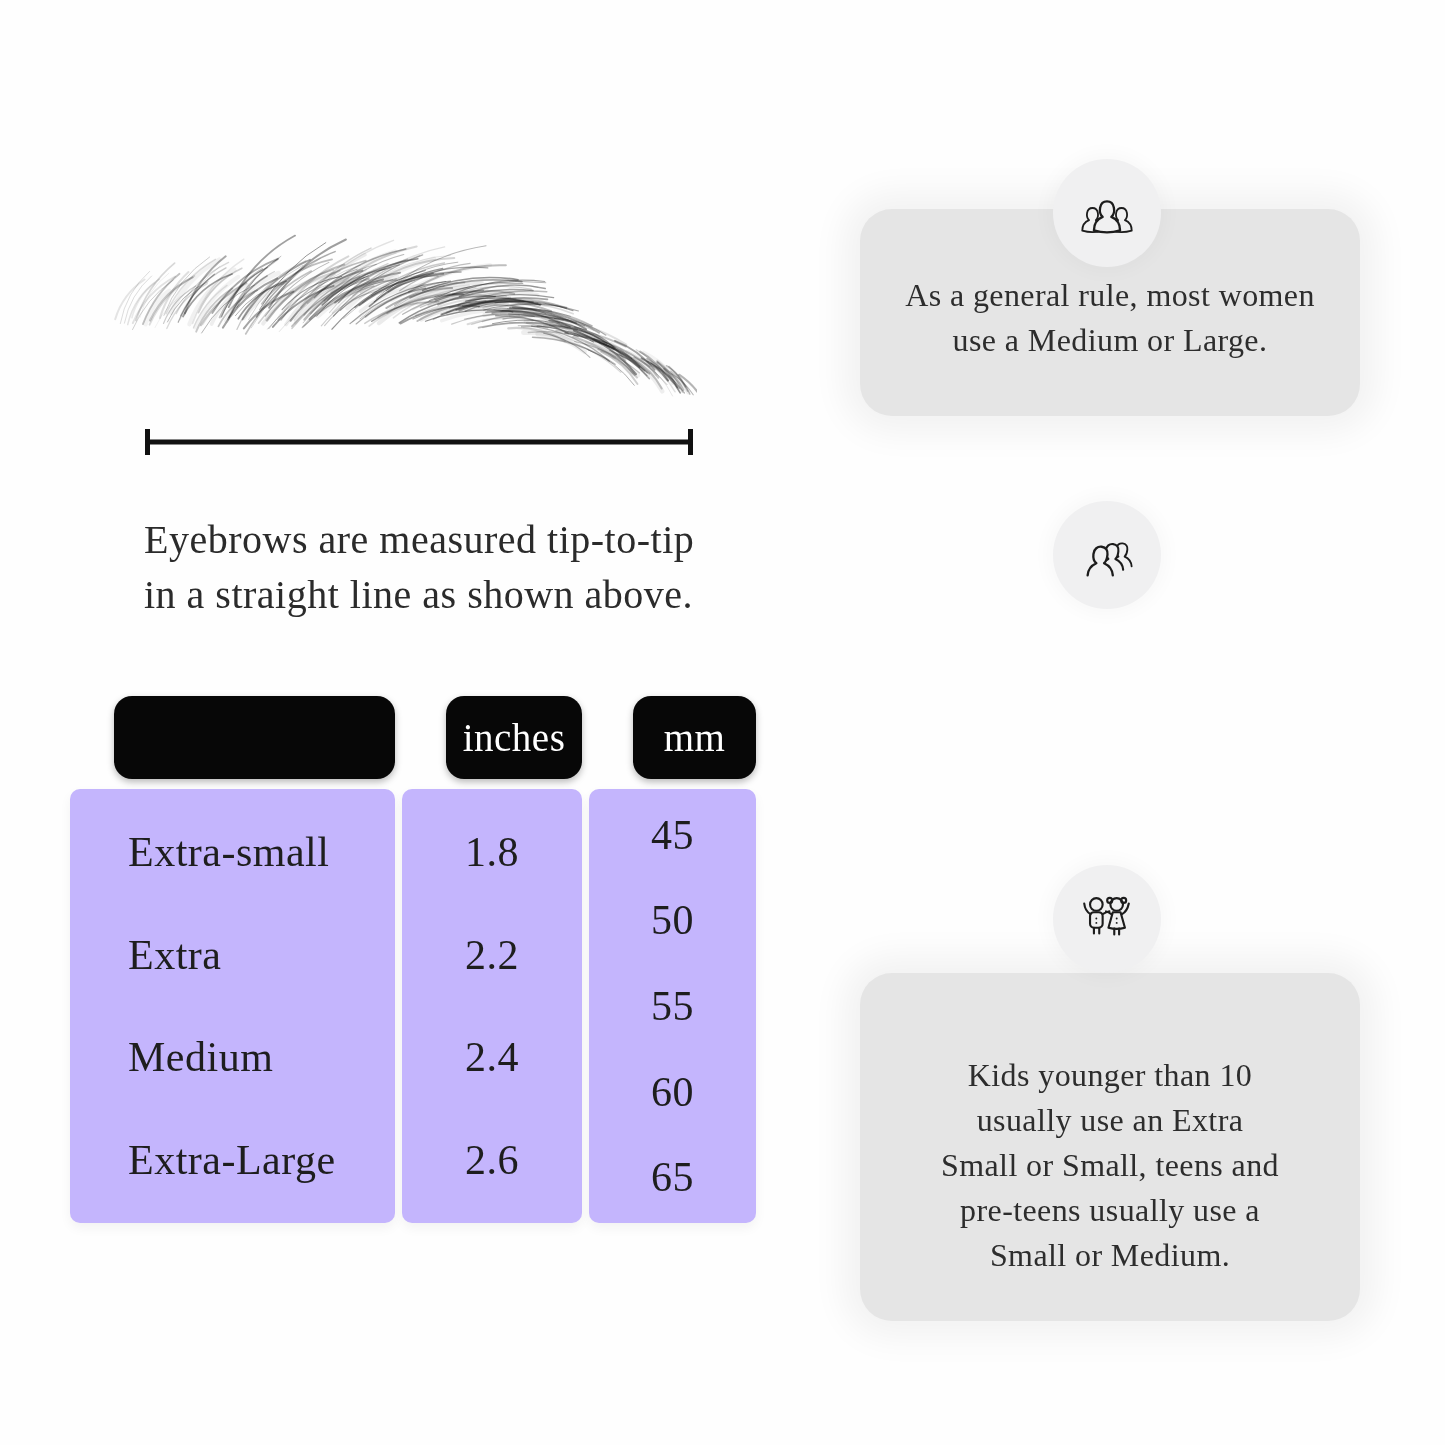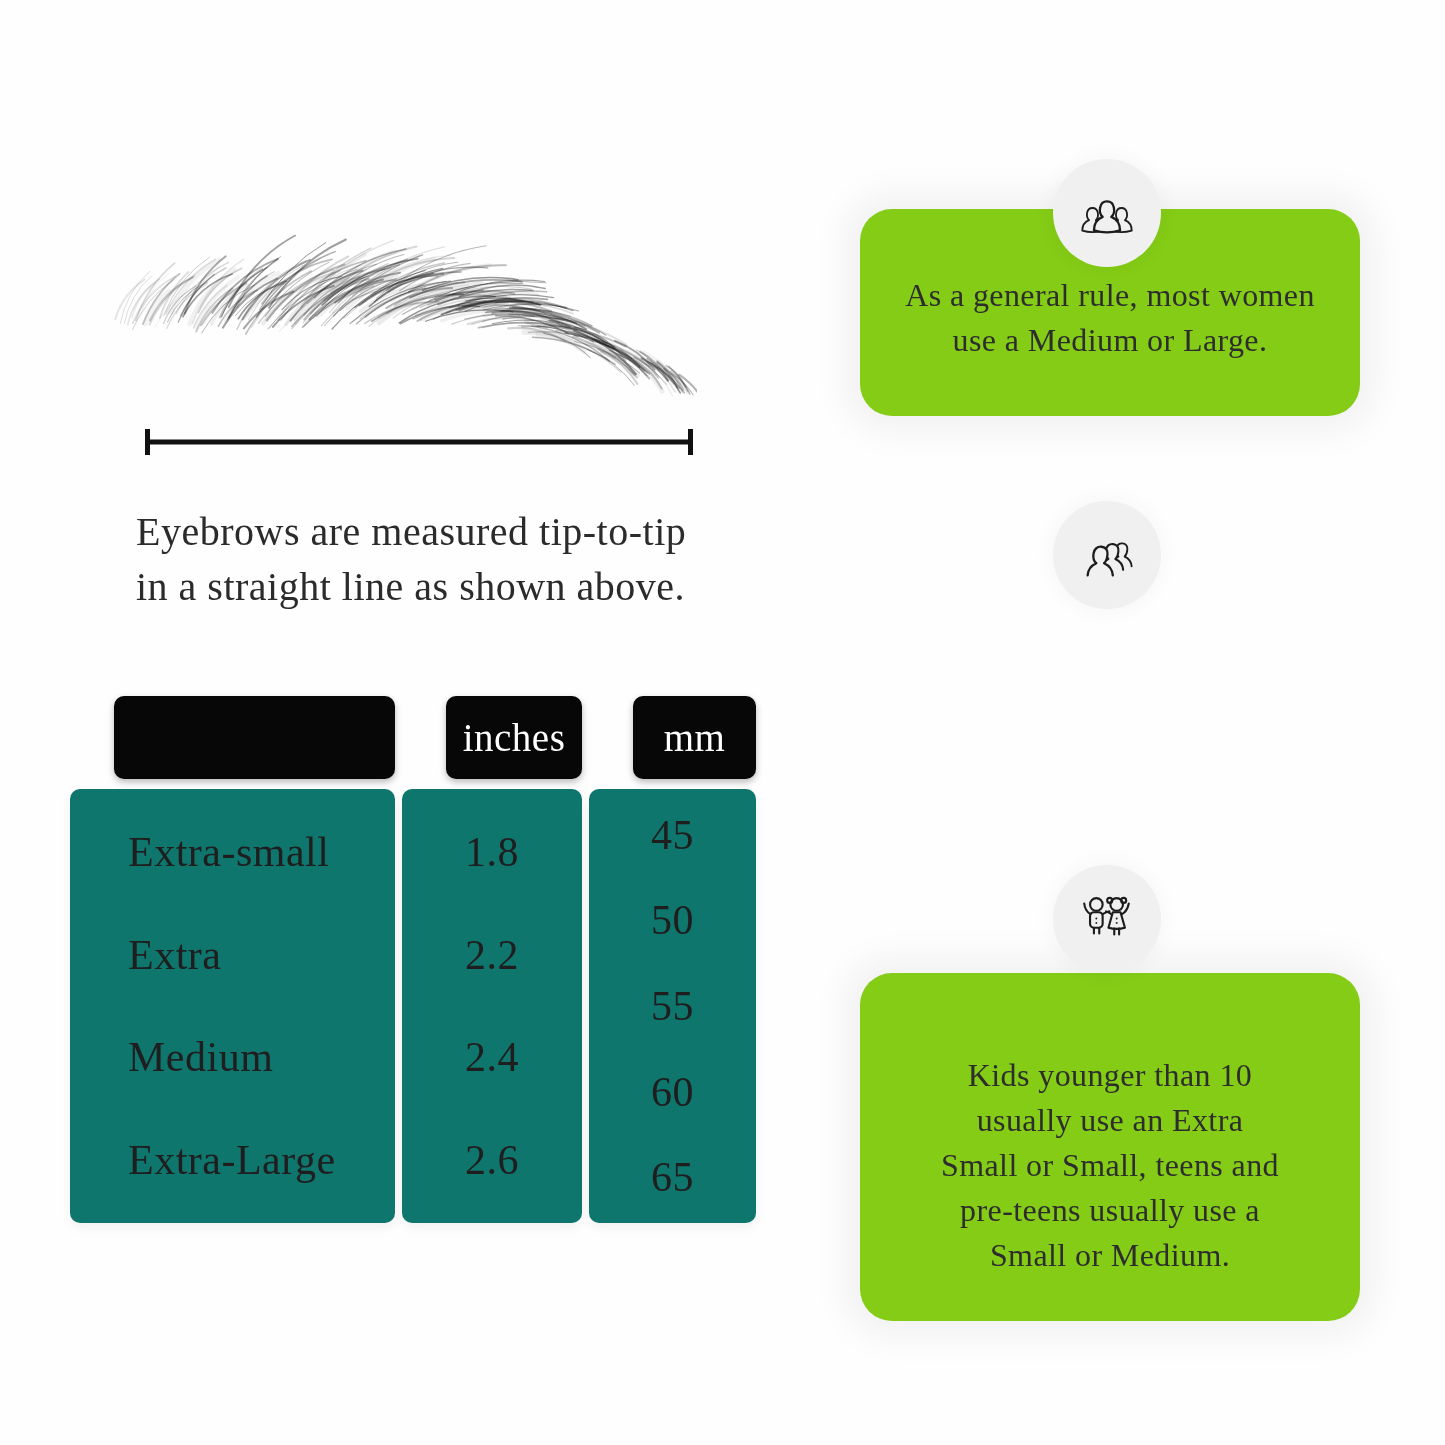--- a/index.html
+++ b/index.html
@@ -7,49 +7,49 @@
     position:relative;width:1445px;height:1445px;overflow:hidden;
     background:#fefefe;
     font-family:"Liberation Serif","DejaVu Serif",serif;
     color:#262626;
   }
   
   #brow-svg{position:absolute;left:112px;top:232px;}
   .measure{position:absolute;left:145px;top:427px;}
   .measure rect{fill:#111;}
   .caption{
-    position:absolute;left:132px;top:500px;margin:4px;
+    position:absolute;left:132px;top:500px;margin:12px;
     font-size:40px;line-height:55px;letter-spacing:.5px;color:#2b2b2b;
   }
   
   .size-table{
     position:absolute;left:70px;top:696px;
     display:grid;grid-template-columns:325px 180px 167px;column-gap:7px;
   }
   .tcol{display:flex;flex-direction:column;}
   .thead{
-    height:83px;background:#070707;border-radius:10px;
+    height:83px;background:#070707;border-radius:18px;
     color:#ffffff;display:flex;align-items:center;justify-content:center;
     font-size:39px;letter-spacing:.5px;
     box-shadow:0 3px 7px rgba(0,0,0,.28);
     margin-left:44px;
   }
   .tbody{
-    margin-top:10px;height:434px;background:#0f766e;border-radius:10px;
+    margin-top:10px;height:434px;background:#c4b5fd;border-radius:10px;
     display:flex;flex-direction:column;justify-content:space-evenly;
     box-shadow:0 5px 12px rgba(0,0,0,.05);
   }
   .cell{
     display:flex;align-items:center;justify-content:center;
     font-size:42px;color:#1e1e1e;letter-spacing:.5px;height:80px;
   }
   .tcol.labels .cell{justify-content:flex-start;padding-left:58px;}
   
   .card{
-    position:absolute;left:860px;width:500px;background:#84cc16;border-radius:32px;
+    position:absolute;left:860px;width:500px;background:#e5e5e5;border-radius:32px;
     box-shadow:0 0 34px 17px rgba(0,0,0,.05);
   }
   .card1{top:209px;height:207px;}
   .card2{top:557px;height:202px;}
   .card3{top:973px;height:348px;}
   .card-text{
     text-align:center;font-size:32px;line-height:45px;
     color:#2d2d2d;letter-spacing:.4px;
   }
   .card1 .card-text{padding-top:64px;}

